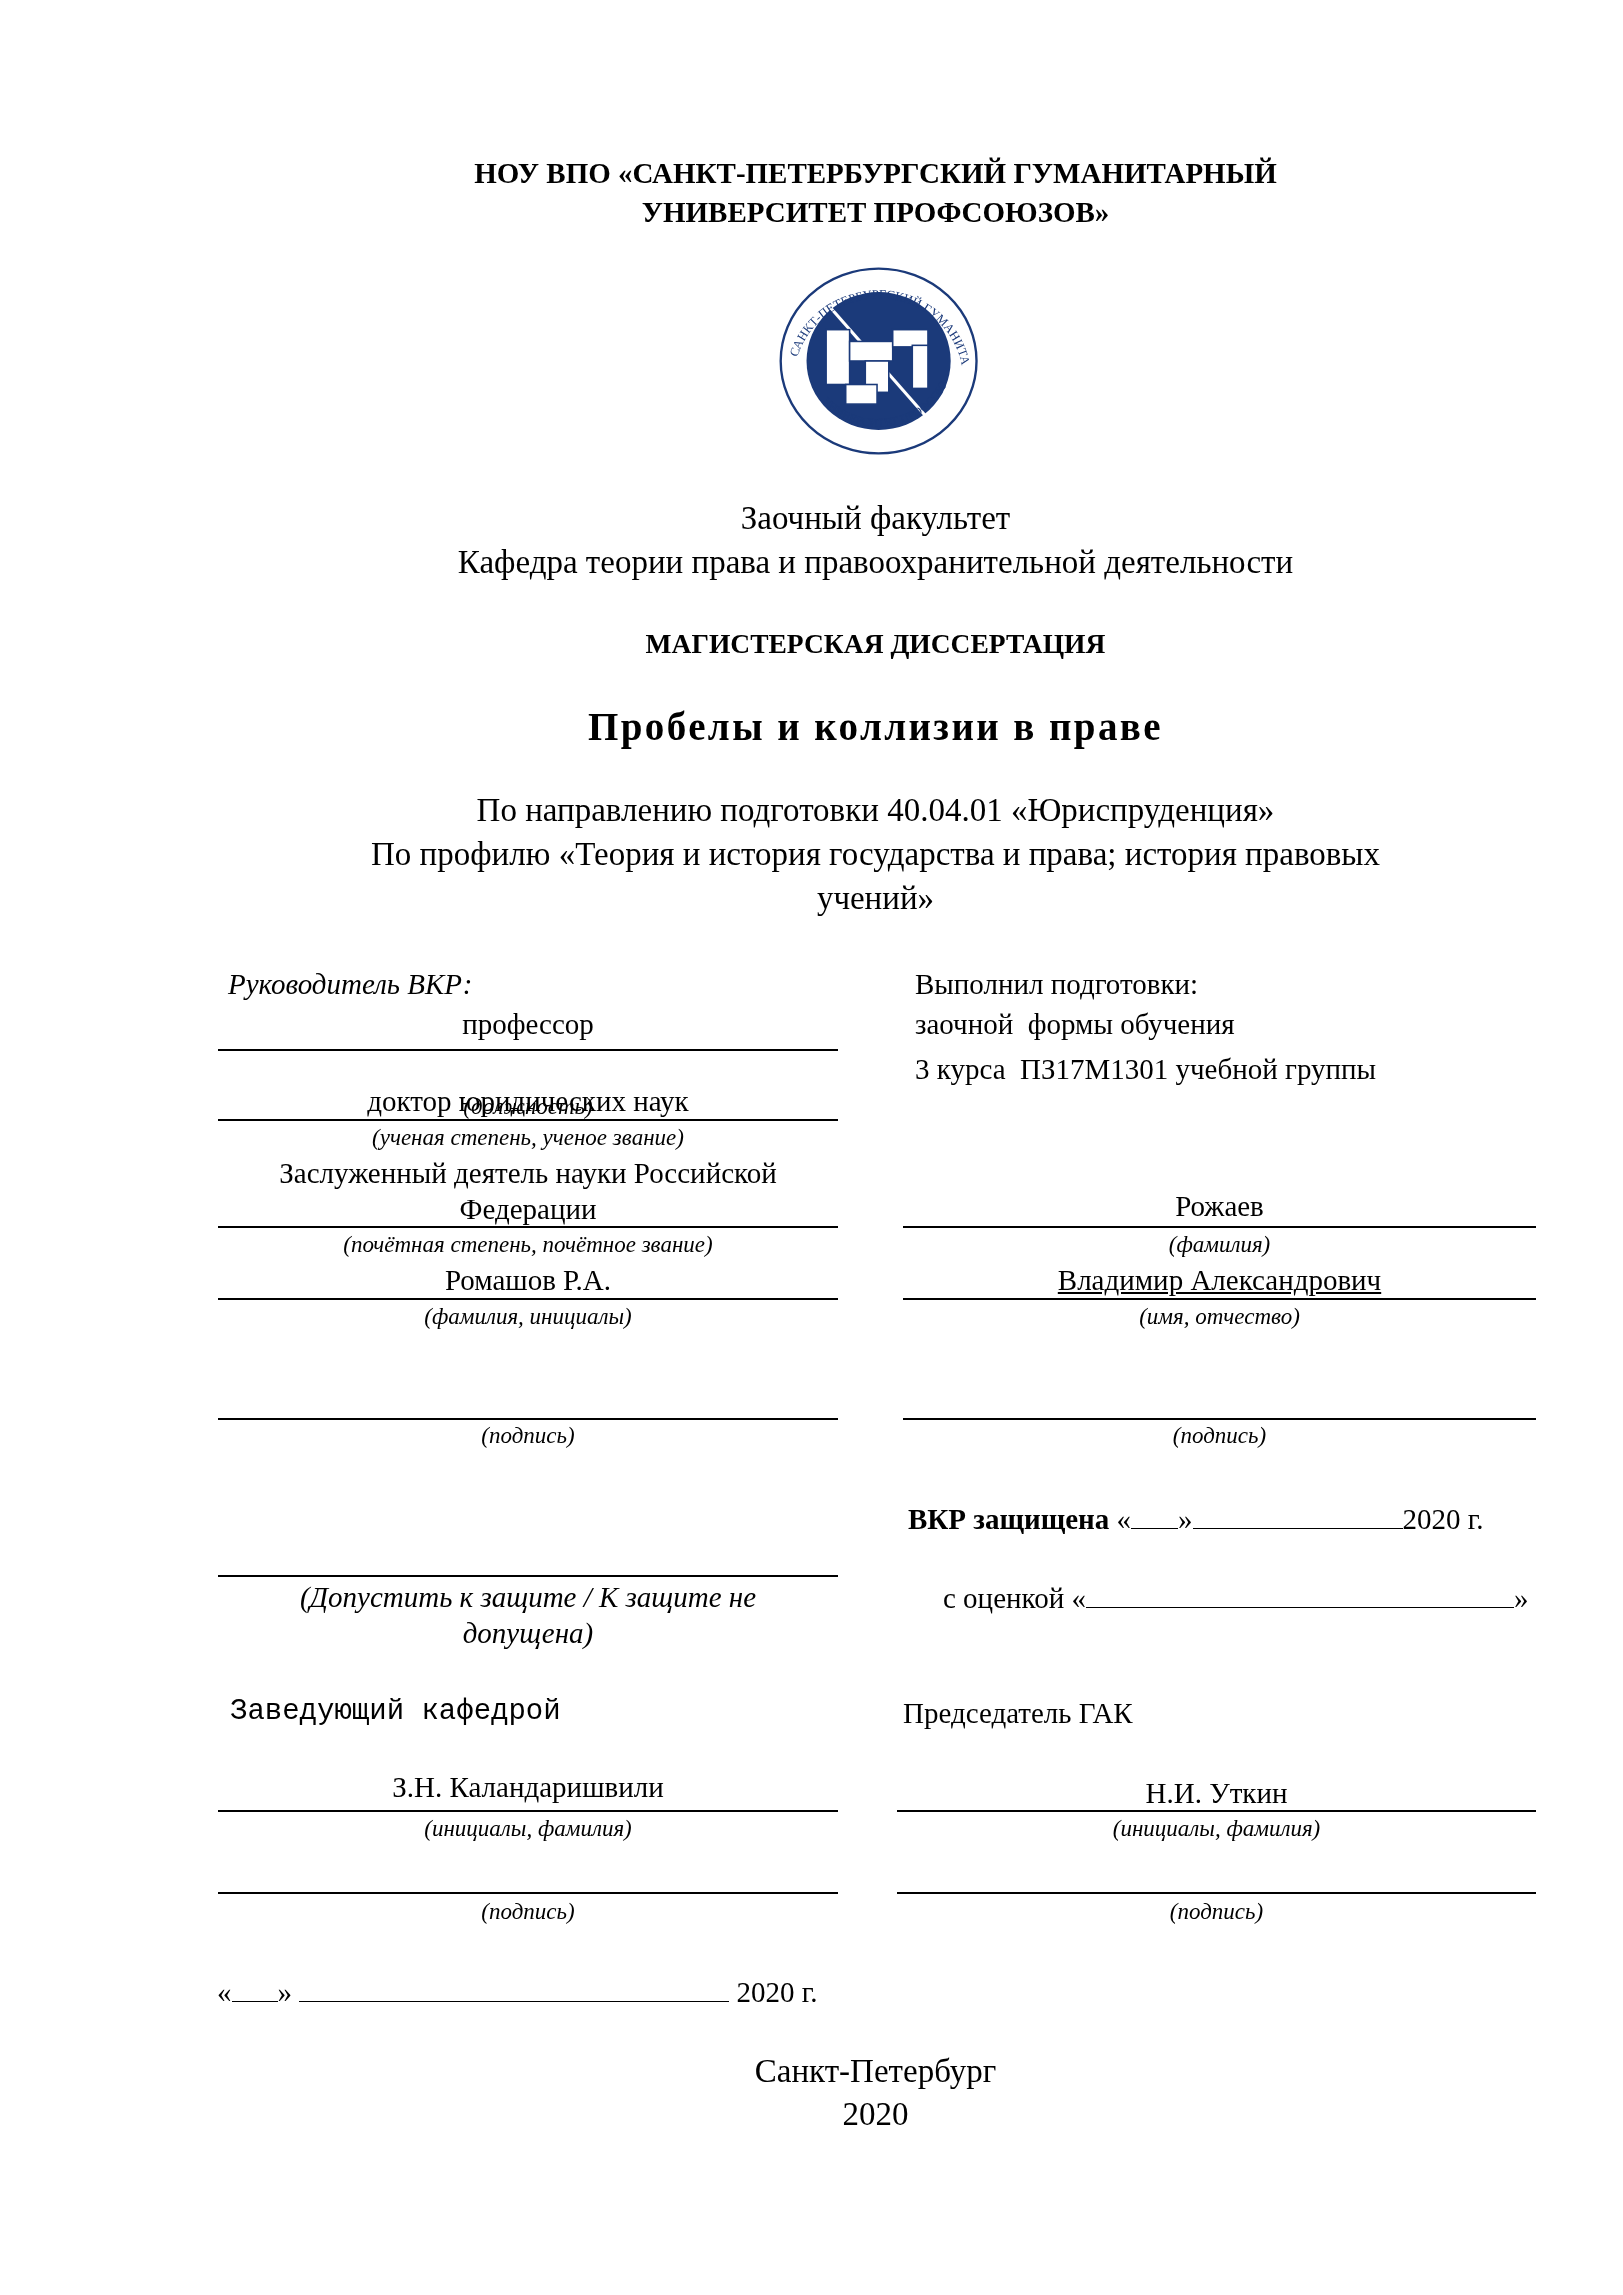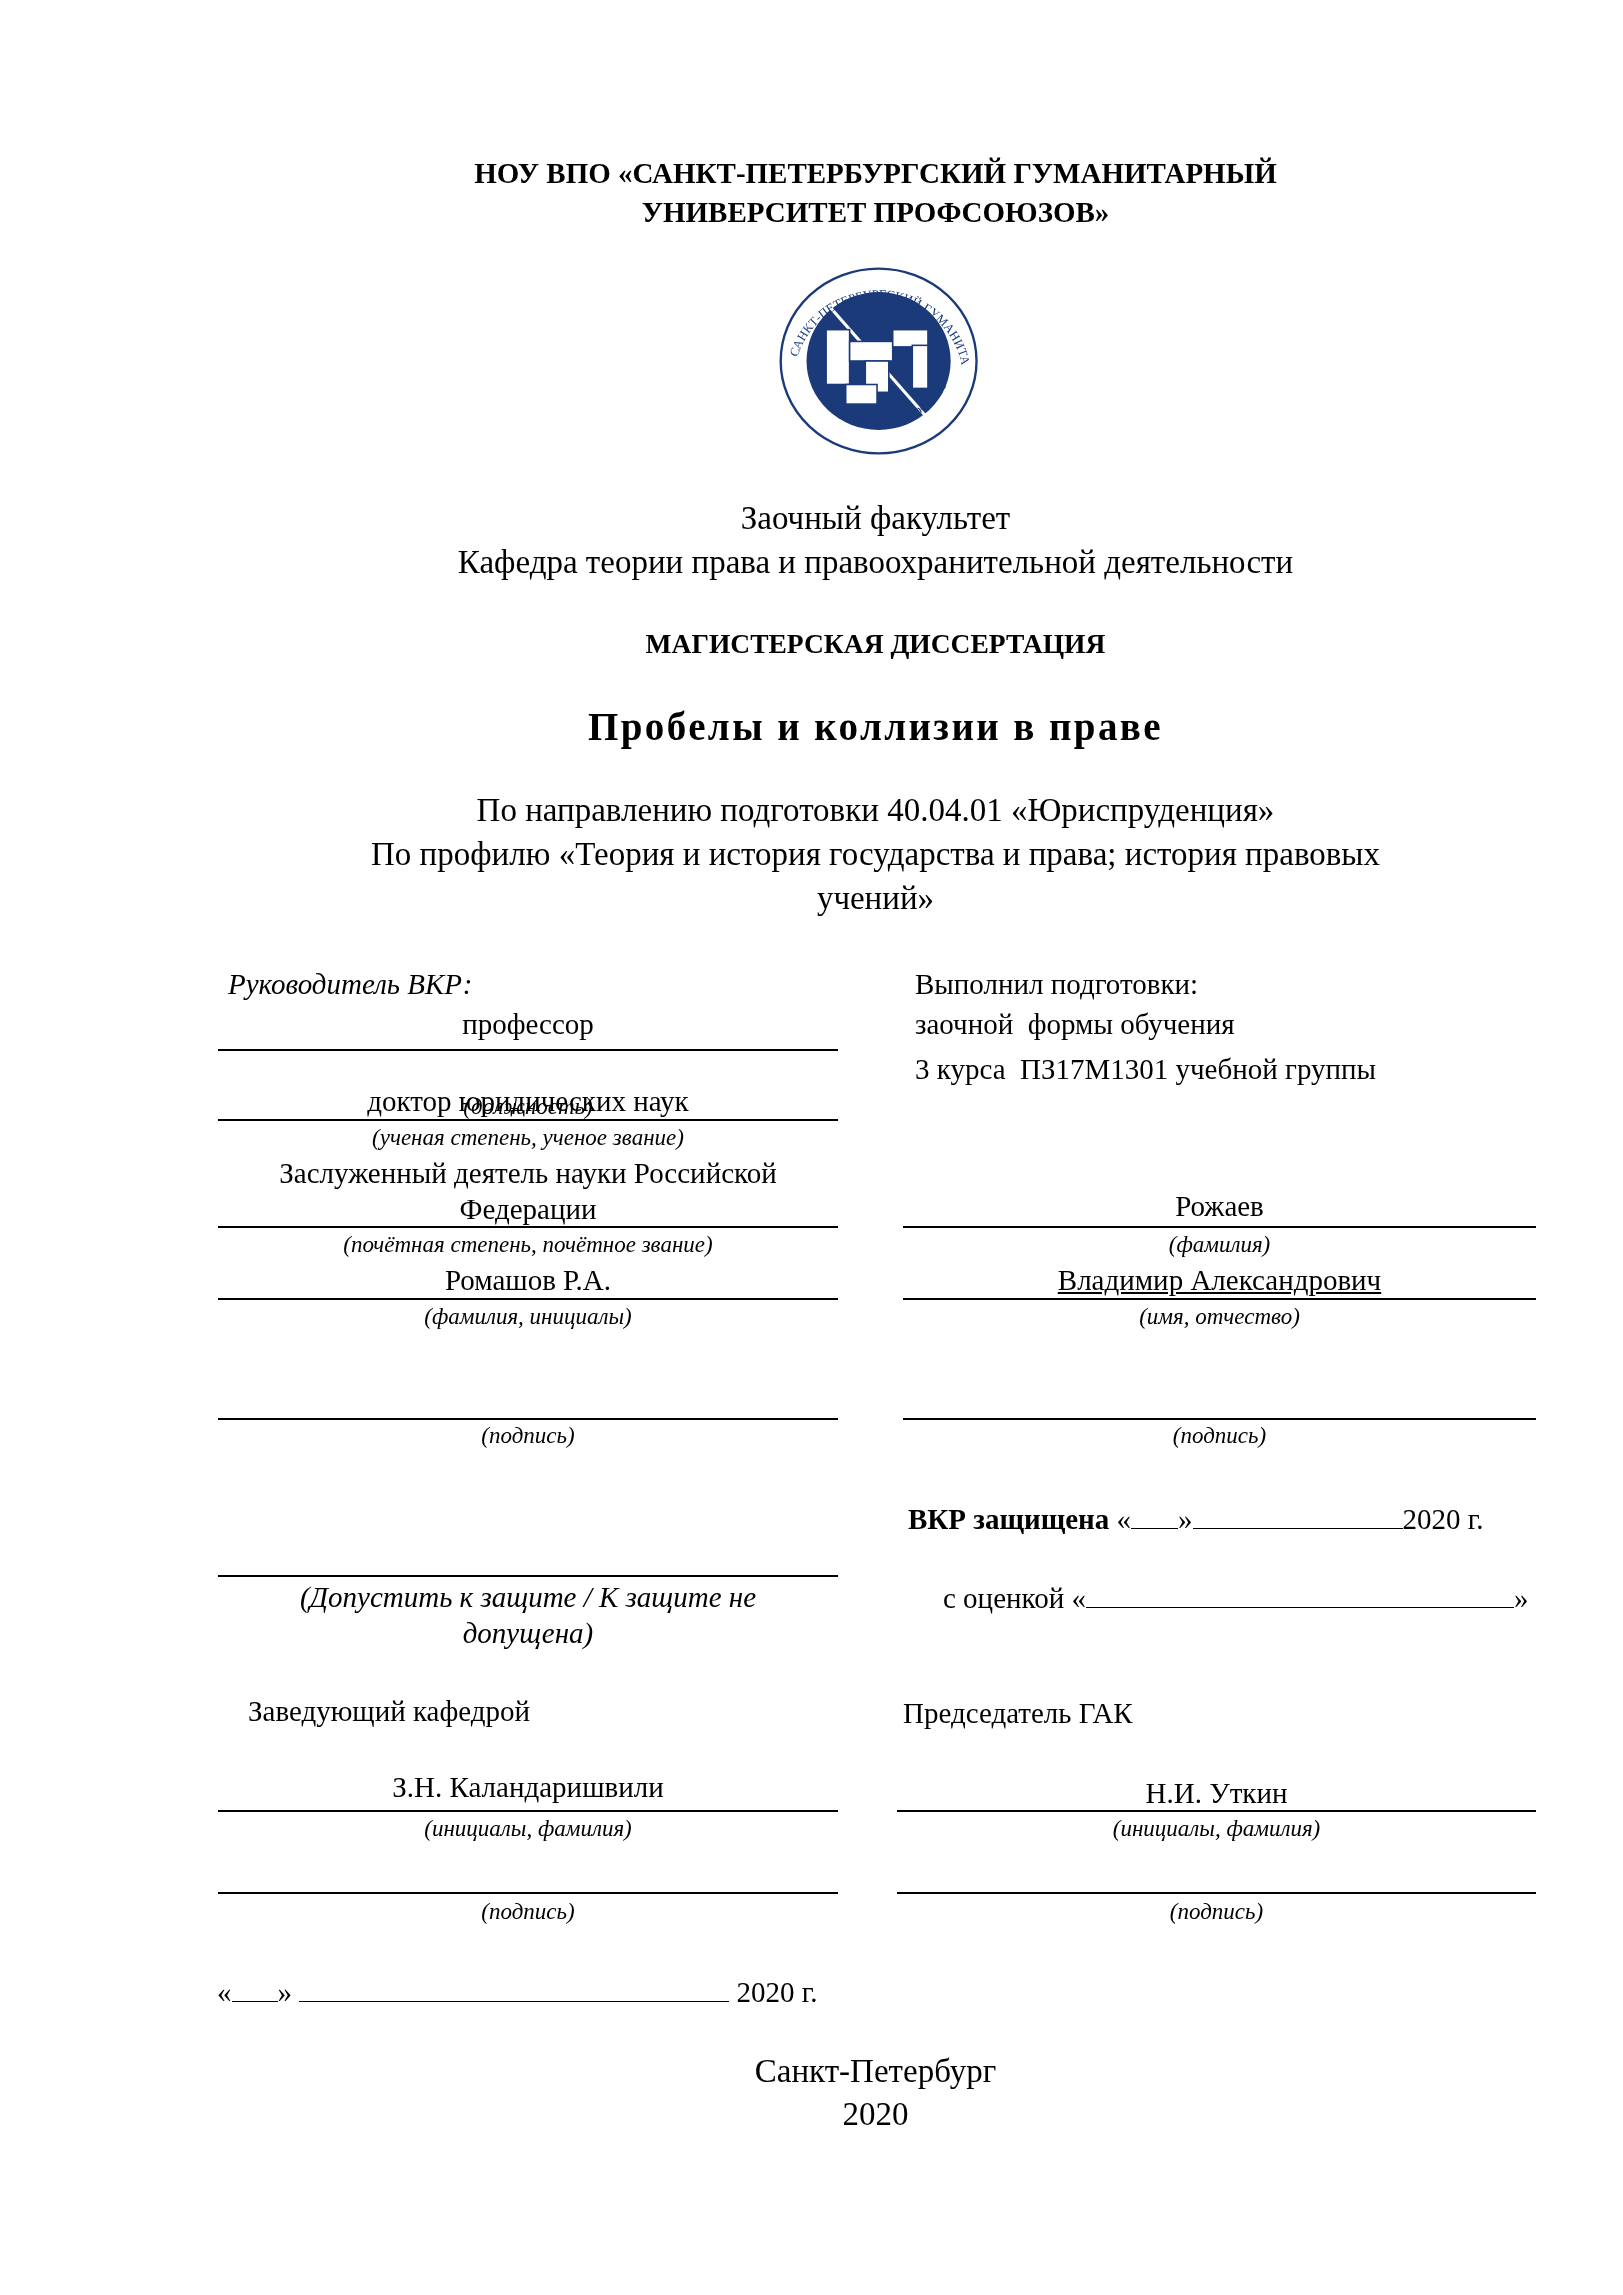--- a/index.html
+++ b/index.html
@@ -85,21 +85,21 @@
 </div>
 
 <div class="line" style="left:218px;width:620px;top:1575px;"></div>
 <div class="t c i mid" style="left:218px;width:620px;top:1583px;">(Допустить к защите / К защите не</div>
 <div class="t c i mid" style="left:218px;width:620px;top:1619px;">допущена)</div>
 
 <div class="t mid" style="left:903px;top:1583px;margin-left:40px;">
   <span>с оценкой «</span><span class="ul" style="width:428px;"></span><span>»</span>
 </div>
 
-<div class="t mid" style="left:248px;top:1697px;">Заведующий кафедрой</div>
+<div class="t mid" style="left:230px;top:1697px;font-family:Liberation Mono, monospace;">Заведующий кафедрой</div>
 <div class="t c mid" style="left:218px;width:620px;top:1773px;">З.Н. Каландаришвили</div>
 <div class="line" style="left:218px;width:620px;top:1810px;"></div>
 <div class="t c i sm" style="left:218px;width:620px;top:1817px;">(инициалы, фамилия)</div>
 <div class="line" style="left:218px;width:620px;top:1892px;"></div>
 <div class="t c i sm" style="left:218px;width:620px;top:1900px;">(подпись)</div>
 
 <div class="t mid" style="left:903px;top:1699px;">Председатель ГАК</div>
 <div class="t c mid" style="left:897px;width:639px;top:1779px;">Н.И. Уткин</div>
 <div class="line" style="left:897px;width:639px;top:1810px;"></div>
 <div class="t c i sm" style="left:897px;width:639px;top:1817px;">(инициалы, фамилия)</div>

